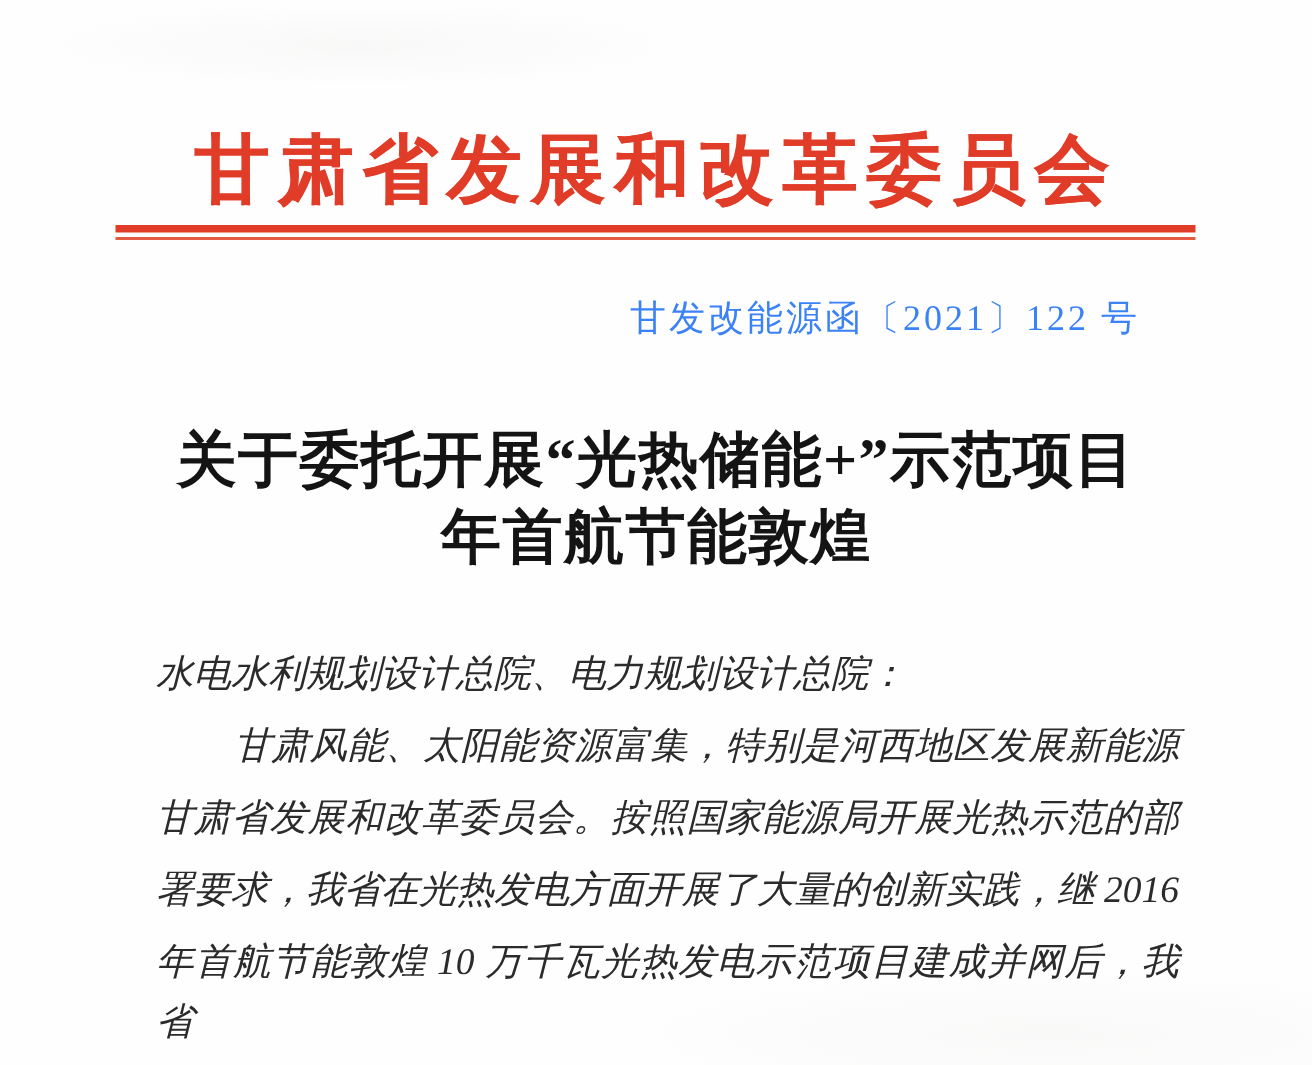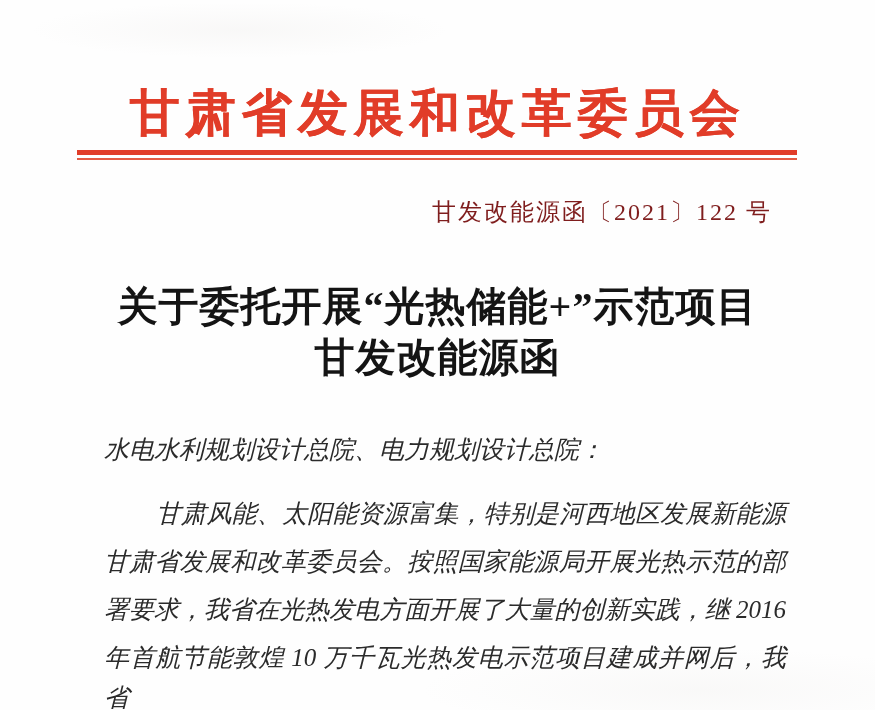--- a/index.html
+++ b/index.html
@@ -49,23 +49,23 @@
     background: #e13c28;
   }
   .rule-thin {
     margin-top: 3px;
     height: 2px;
     background: #e35a43;
   }
   .docnum {
     position: absolute;
     top: 196px;
-    right: 103px;
+    right: 115px;
     font-size: 24px;
-    color: #7f1d1d;
+    color: #3b82f6;
     letter-spacing: 2px;
     white-space: nowrap;
   }
   .title {
     position: absolute;
     top: 281px;
     left: 0;
     width: 100%;
     text-align: center;
     font-size: 40px;
@@ -88,40 +88,39 @@
     white-space: nowrap;
     font-style: italic;
   }
   .bline.justify {
     white-space: normal;
     text-align: justify;
     text-align-last: justify;
   }
   .bline.indent {
     text-indent: 52px;
-    margin-top: 16px;
   }
 </style>
 </head>
 <body>
 
 <div class="page">
 
   <div class="agency">甘肃省发展和改革委员会</div>
 
   <div class="rule">
     <div class="rule-thick"></div>
     <div class="rule-thin"></div>
   </div>
 
   <div class="docnum">甘发改能源函〔2021〕122 号</div>
 
   <div class="title">
     <div>关于委托开展“光热储能+”示范项目</div>
-    <div>甘发改能源函</div>
+    <div>年首航节能敦煌</div>
   </div>
 
   <div class="bodytext">
     <div class="bline">水电水利规划设计总院、电力规划设计总院：</div>
     <div class="bline justify indent">甘肃风能、太阳能资源富集，特别是河西地区发展新能源</div>
     <div class="bline justify">甘肃省发展和改革委员会。按照国家能源局开展光热示范的部</div>
     <div class="bline justify">署要求，我省在光热发电方面开展了大量的创新实践，继 2016</div>
     <div class="bline justify">年首航节能敦煌 10 万千瓦光热发电示范项目建成并网后，我省</div>
   </div>
 

